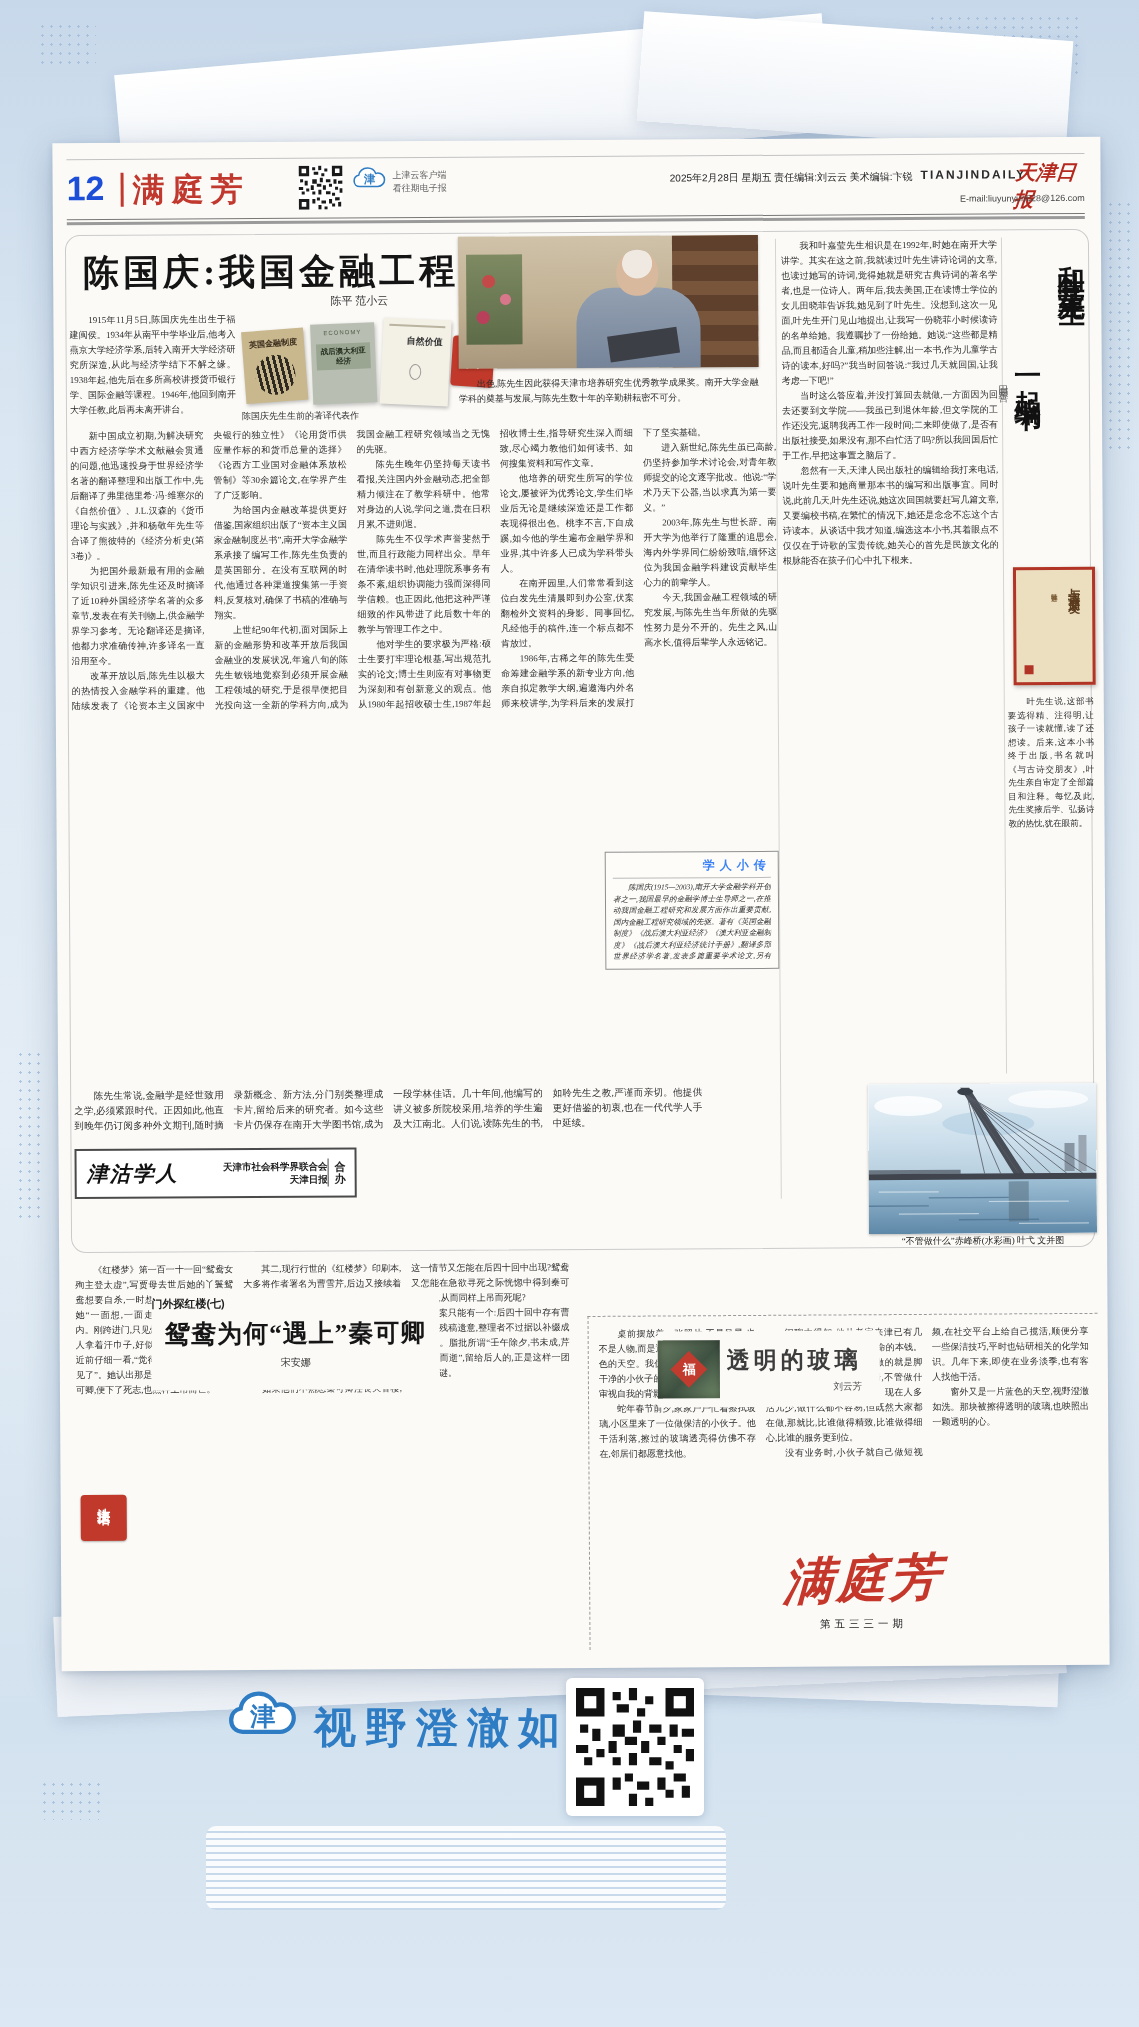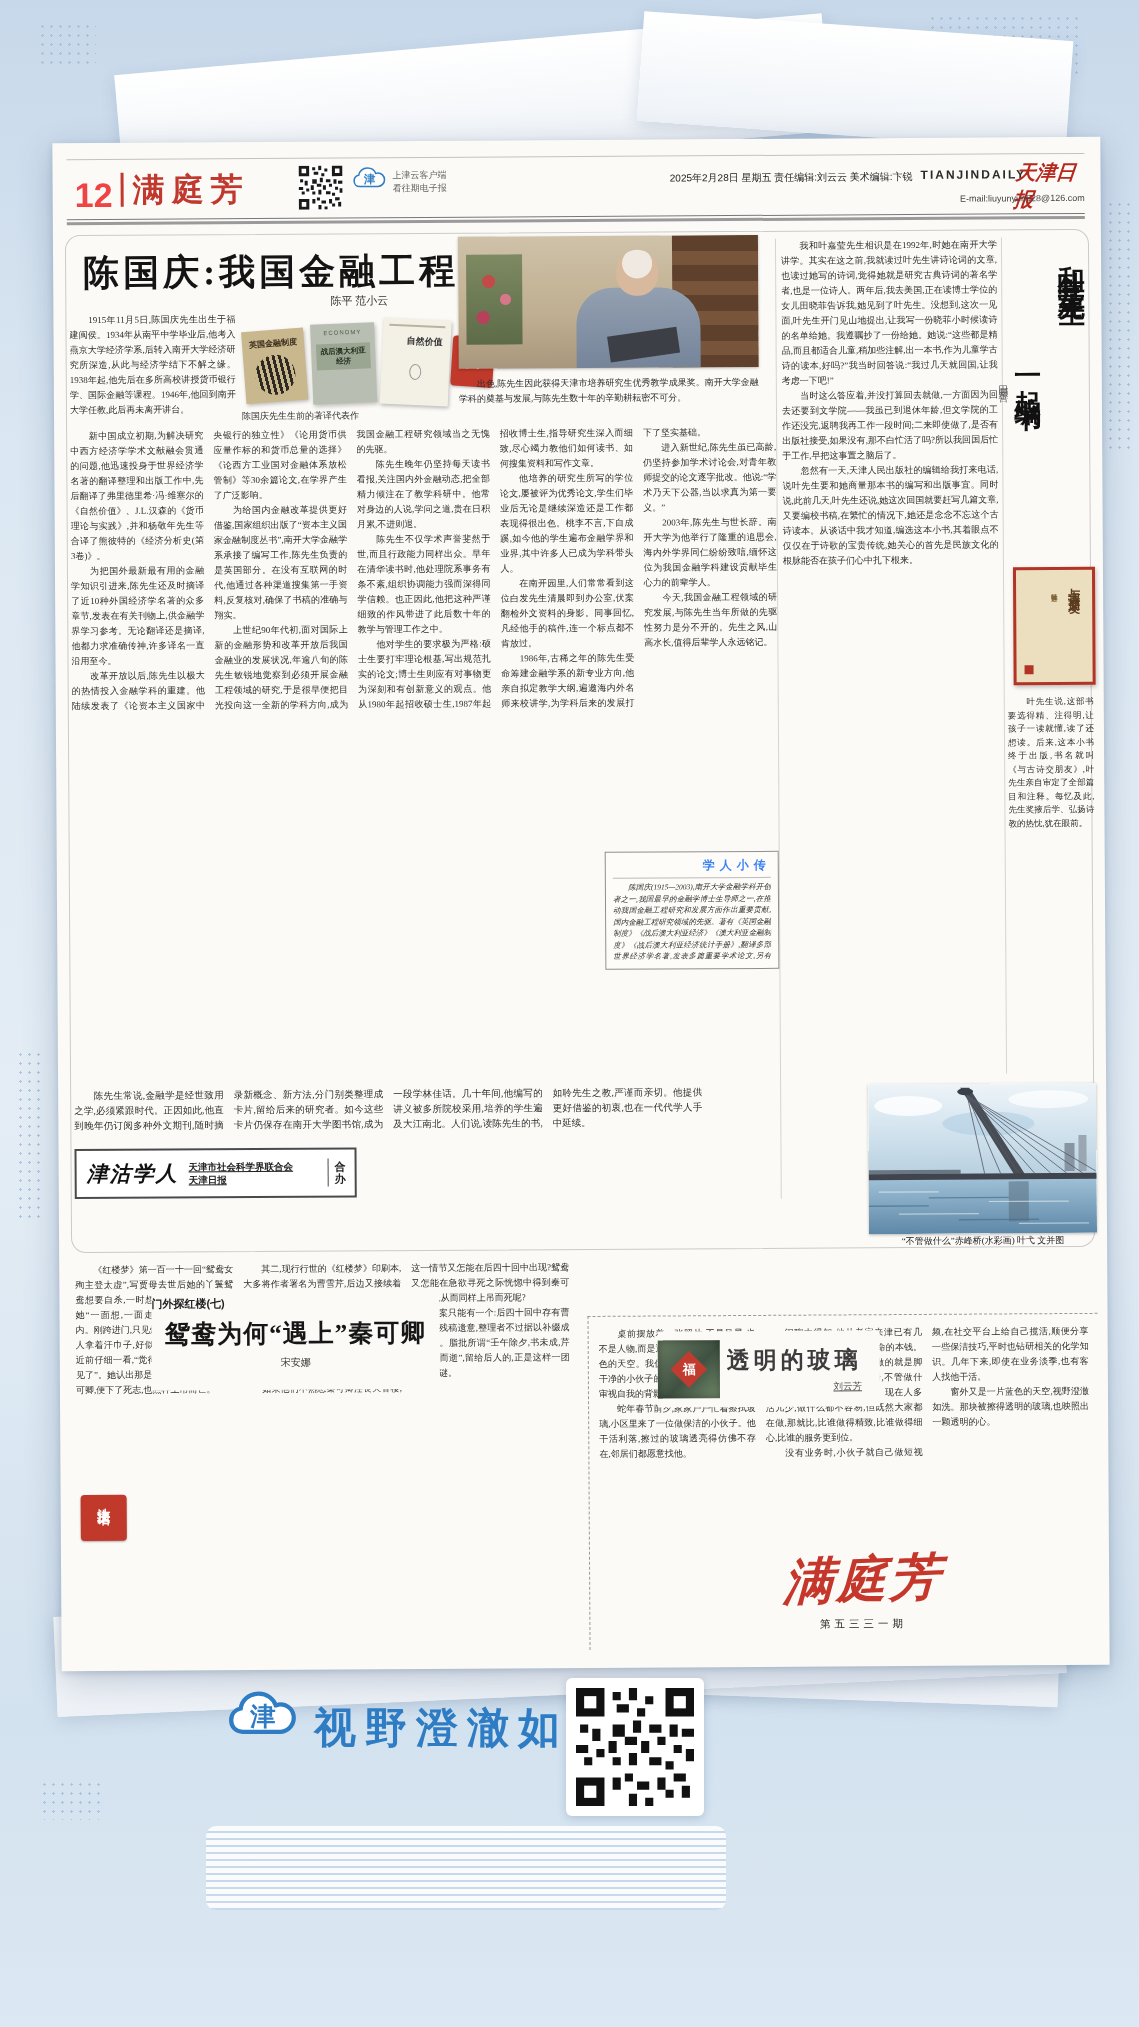--- a/index.html
+++ b/index.html
@@ -31,21 +31,21 @@
 <div class="abs dots" style="left:16px;top:1050px;width:24px;height:170px;"></div>
 <div class="abs dots" style="left:40px;top:1780px;width:60px;height:40px;"></div>
 <div class="abs paper" style="left:118px;top:44px;width:710px;height:118px;transform:rotate(-5deg);"></div>
 <div class="abs paper" style="left:640px;top:26px;width:430px;height:110px;transform:rotate(4deg);"></div>
 <div class="abs paper" style="left:70px;top:1560px;width:990px;height:130px;transform:rotate(2deg);"></div>
 <div class="abs paper" style="left:55px;top:1595px;width:1010px;height:100px;transform:rotate(-2.5deg);"></div>
 
 <div id="sheet">
 
   <div class="abs" style="left:14px;top:16px;width:1018px;height:1px;background:#c2c2c2;"></div>
-  <div class="abs" style="left:22px;top:26px;font:bold 34px 'Liberation Sans',sans-serif;color:#ef4444;margin-top:7px;">12</div>
+  <div class="abs" style="left:14px;top:26px;font:bold 34px 'Liberation Sans',sans-serif;color:#1d4ed8;">12</div>
   <div class="abs" style="left:68px;top:30px;width:3px;height:34px;background:#c1392e;"></div>
   <div class="abs" style="left:80px;top:26px;font:bold 32px 'Liberation Serif',serif;color:#c1392e;letter-spacing:7px;">满庭芳</div>
   <svg class="abs qrpix" style="left:246px;top:24px;" width="44" height="44" viewBox="0 0 29 29">
     <rect width="29" height="29" fill="#fff"></rect>
     <g fill="#1a1a1a">
       <path d="M0 0h7v7H0zM22 0h7v7h-7zM0 22h7v7H0z"></path>
       <rect x="2" y="2" width="3" height="3" fill="#fff"></rect>
           <rect x="24" y="2" width="3" height="3" fill="#fff"></rect>
           <rect x="2" y="24" width="3" height="3" fill="#fff"></rect>
       <path d="M9 1h2v2H9zM13 0h2v3h-2zM17 2h2v2h-2zM10 4h3v2h-3zM15 5h2v2h-2zM1 9h2v2H1zM4 10h2v3H4zM0 14h3v2H0zM2 17h2v2H2zM5 15h2v2H5zM9 9h3v3H9zM14 8h2v3h-2zM18 9h3v2h-3zM23 9h2v3h-2zM26 10h3v2h-3zM8 13h2v3H8zM12 12h3v2h-3zM16 13h2v3h-2zM20 12h2v2h-2zM24 14h2v2h-2zM27 15h2v3h-2zM9 17h2v2H9zM13 16h2v3h-2zM18 17h3v2h-3zM22 18h2v2h-2zM9 22h2v3H9zM12 21h2v2h-2zM15 23h3v2h-3zM20 22h2v3h-2zM24 21h3v2h-3zM22 25h2v2h-2zM26 24h2v3h-2zM13 26h2v3h-2zM17 27h2v2h-2z"></path>
@@ -119,21 +119,21 @@
   <div class="abs" style="left:548px;top:712px;width:174px;height:118px;background:#fdfcf9;border:1px solid #8f8f8f;padding:5px 7px;box-sizing:border-box;">
     <div style="text-align:right;font:bold 12px 'Liberation Serif',serif;letter-spacing:5px;color:#3b82f6;">学人小传</div>
     <div style="height:1px;background:#bbb;margin:3px 0 3px;"></div>
     <div class="bt it" style="font-size:7.5px;line-height:11.5px;height:78px;">　　陈国庆(1915—2003),南开大学金融学科开创者之一,我国最早的金融学博士生导师之一,在推动我国金融工程研究和发展方面作出重要贡献,国内金融工程研究领域的先驱。著有《英国金融制度》《战后澳大利亚经济》《澳大利亚金融制度》《战后澳大利亚经济统计手册》,翻译多部世界经济学名著,发表多篇重要学术论文,另有《陈国庆文集》存世。</div>
   </div>
 
   <div class="abs bt cols4" style="left:16px;top:946px;width:628px;height:112px;font-size:9.5px;">　　陈先生常说,金融学是经世致用之学,必须紧跟时代。正因如此,他直到晚年仍订阅多种外文期刊,随时摘录新概念、新方法,分门别类整理成卡片,留给后来的研究者。如今这些卡片仍保存在南开大学图书馆,成为一段学林佳话。几十年间,他编写的讲义被多所院校采用,培养的学生遍及大江南北。人们说,读陈先生的书,如聆先生之教,严谨而亲切。他提供更好借鉴的初衷,也在一代代学人手中延续。</div>
 
   <div class="abs" style="left:16px;top:1006px;width:282px;height:50px;background:#fff;border:2px solid #4a4a4a;display:flex;align-items:center;box-sizing:border-box;">
     <div style="flex:0 0 auto;padding:0 10px;font:bold italic 21px 'Liberation Serif',serif;color:#111;letter-spacing:2px;">津沽学人</div>
-    <div style="flex:1;text-align:left;font:bold 9.5px/13px 'Liberation Sans',sans-serif;color:#222;text-decoration:underline;">
+    <div style="flex:1;text-align:right;font:bold 9.5px/13px 'Liberation Sans',sans-serif;color:#222;">
       <div>天津市社会科学界联合会</div>
       <div>天津日报</div>
     </div>
     <div style="flex:0 0 auto;border-left:1px solid #4a4a4a;padding:2px 6px;font:bold 11px/12px 'Liberation Sans',sans-serif;color:#222;width:14px;">合办</div>
   </div>
 
   <div class="abs bt" style="left:728px;top:100px;width:216px;height:604px;">　　我和叶嘉莹先生相识是在1992年,时她在南开大学讲学。其实在这之前,我就读过叶先生讲诗论词的文章,也读过她写的诗词,觉得她就是研究古典诗词的著名学者,也是一位诗人。两年后,我去美国,正在读博士学位的女儿田晓菲告诉我,她见到了叶先生。没想到,这次一见面,叶先生开门见山地提出,让我写一份晓菲小时候读诗的名单给她。我遵嘱抄了一份给她。她说:“这些都是精品,而且都适合儿童,稍加些注解,出一本书,作为儿童学古诗的读本,好吗?”我当时回答说:“我过几天就回国,让我考虑一下吧!”
 　　当时这么答应着,并没打算回去就做,一方面因为回去还要到文学院——我虽已到退休年龄,但文学院的工作还没完,返聘我再工作一段时间;二来即使做了,是否有出版社接受,如果没有,那不白忙活了吗?所以我回国后忙于工作,早把这事置之脑后了。
 　　忽然有一天,天津人民出版社的编辑给我打来电话,说叶先生要和她商量那本书的编写和出版事宜。同时说,此前几天,叶先生还说,她这次回国就要赶写几篇文章,又要编校书稿,在繁忙的情况下,她还是念念不忘这个古诗读本。从谈话中我才知道,编选这本小书,其着眼点不仅仅在于诗歌的宝贵传统,她关心的首先是民族文化的根脉能否在孩子们心中扎下根来。</div>
   <div class="abs vline" style="left:948px;top:100px;height:836px;"></div>
@@ -225,21 +225,21 @@
 　　窗外又是一片蓝色的天空,视野澄澈如洗。那块被擦得透明的玻璃,也映照出一颗透明的心。</div>
   </div>
   <div class="abs" style="left:598px;top:1192px;width:222px;height:76px;background:#fbfaf7;display:flex;align-items:center;">
     <div style="width:62px;height:58px;flex:0 0 auto;background:linear-gradient(135deg,#6a7d62,#3f5242 55%,#728b6a);position:relative;box-shadow:inset 0 0 8px rgba(0,0,0,.4);">
       <div style="position:absolute;left:18px;top:16px;width:26px;height:26px;background:#c23b2f;transform:rotate(45deg);display:flex;align-items:center;justify-content:center;">
         <span style="transform:rotate(-45deg);color:#fff;font:bold 13px 'Liberation Serif',serif;">福</span>
       </div>
     </div>
     <div style="margin-left:7px;">
       <div style="font:bold 23px 'Liberation Serif',serif;letter-spacing:4px;color:#3c3c3c;">透明的玻璃</div>
-      <div style="margin-top:5px;text-align:right;font:9.5px 'Liberation Serif',serif;color:#555;text-decoration:underline;">刘云芳</div>
+      <div style="margin-top:5px;text-align:right;font:9.5px 'Liberation Serif',serif;color:#555;">刘云芳</div>
     </div>
   </div>
   <div class="abs" style="left:700px;top:1408px;width:204px;height:106px;background:#fbfaf7;text-align:center;">
     <div style="font:bold italic 50px 'Liberation Serif',serif;color:#c5372b;letter-spacing:3px;transform:rotate(-2deg) skewX(-4deg);">满庭芳</div>
     <div style="margin-top:4px;font:10.5px 'Liberation Sans',sans-serif;letter-spacing:4px;color:#222;">第五三三一期</div>
   </div>
 
 </div>
 
 <svg class="abs" style="left:228px;top:1688px;" width="70" height="58" viewBox="0 0 66 52">

